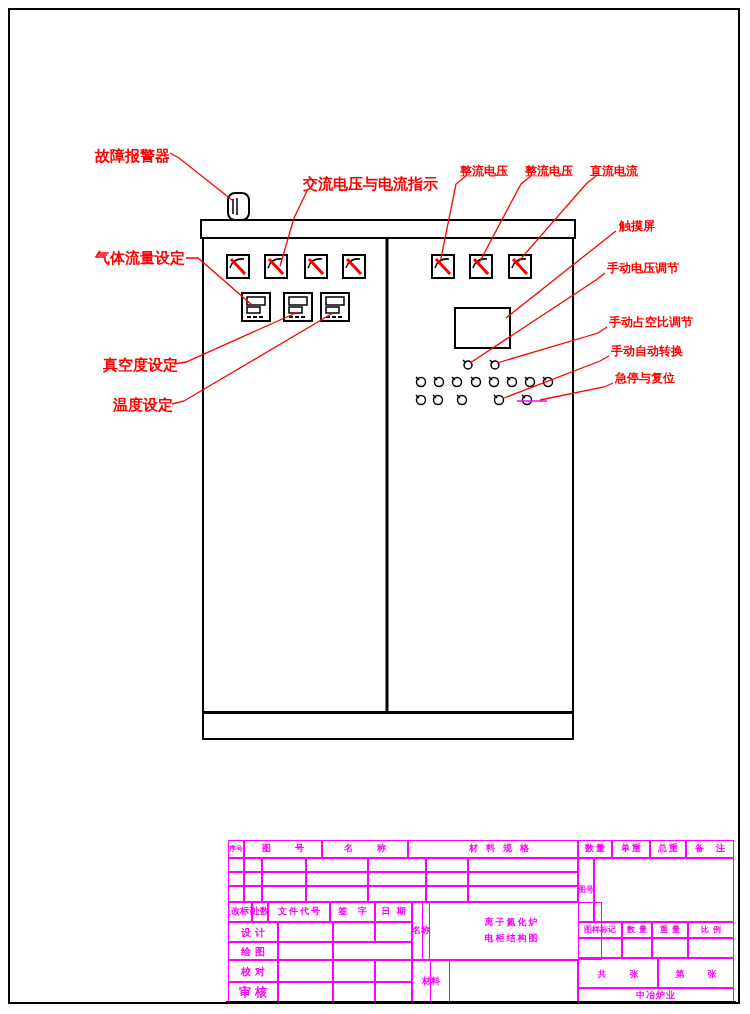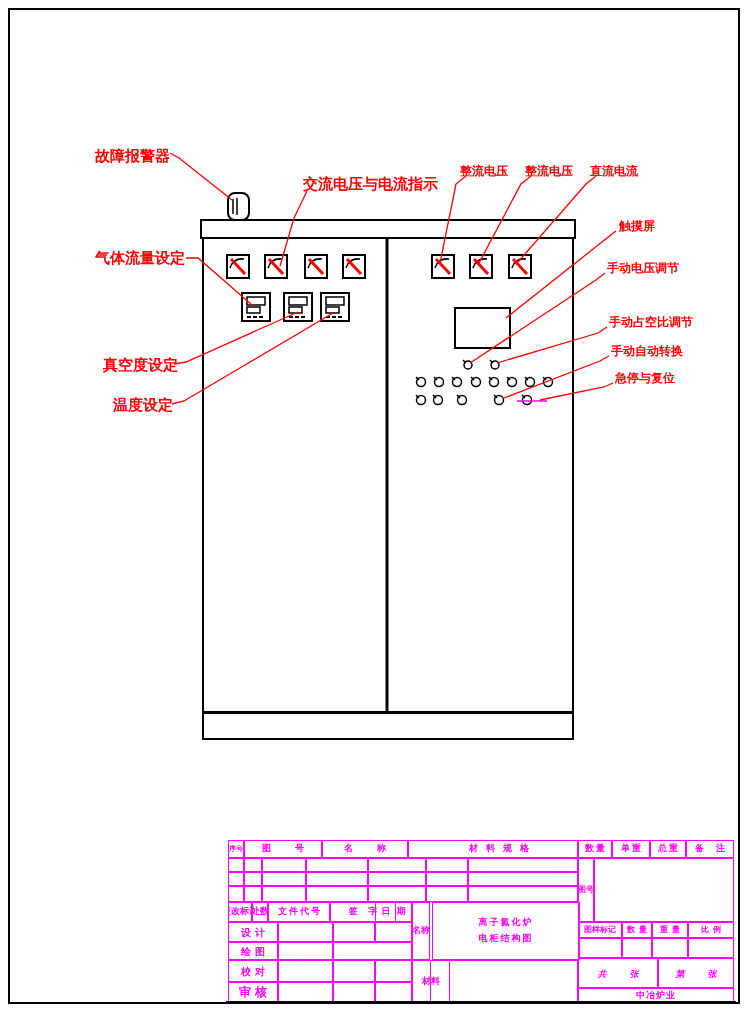--- a/index.html
+++ b/index.html
@@ -11,21 +11,21 @@
   .anno.sm{font-size:12px;}
   
   .tb{position:absolute;left:228px;top:840px;width:506px;height:163px;}
   .tb .cell{position:absolute;border:1px solid #ff00ff;box-sizing:border-box;color:#ff00ff;
             font-weight:bold;display:flex;align-items:center;justify-content:center;
             font-size:9px;white-space:pre;overflow:hidden;line-height:1.1;}
   .stack{word-break:break-all;white-space:normal;text-align:center;}
   .tiny{font-size:6px;}
   .ls2{letter-spacing:2px;padding-left:2px;}
   .ls4{letter-spacing:4px;padding-left:4px;}
-  .ls6{letter-spacing:6px;padding-left:6px;font-style:italic;}
+  .ls6{letter-spacing:6px;padding-left:6px;}
   .ls8{letter-spacing:8px;padding-left:20px;}
   .ls12{letter-spacing:12px;padding-left:12px;}
   .ls24{letter-spacing:24px;padding-left:24px;}
   .titlecell{flex-direction:column;color:#ff2400;font-size:21px;letter-spacing:2px;
              justify-content:center;gap:6px;}
   .topalign{align-items:flex-start;padding-top:3px;}
   .company{border-top:2px solid #000;color:#000;font-size:14px;letter-spacing:1px;}
   .blackline{position:absolute;left:-2px;top:161px;width:510px;height:2px;background:#000;}
 </style>
 </head>
@@ -213,41 +213,41 @@
     <div class="cell" style="left:140px;top:46px;width:58px;height:16px;"></div>
     <div class="cell" style="left:198px;top:46px;width:42px;height:16px;"></div>
     <div class="cell" style="left:240px;top:46px;width:110px;height:16px;"></div>
 
     <div class="cell stack" style="left:350px;top:18px;width:16px;height:64px;font-size:8px;">图号</div>
     <div class="cell" style="left:366px;top:18px;width:140px;height:64px;"></div>
 
     <div class="cell stack tiny" style="left:0;top:62px;width:24px;height:20px;">更改标记</div>
     <div class="cell stack tiny" style="left:24px;top:62px;width:16px;height:20px;">处数</div>
     <div class="cell ls2" style="left:40px;top:62px;width:62px;height:20px;">文件代号</div>
-    <div class="cell ls4" style="left:102px;top:62px;width:66px;height:20px;">签 字</div>
+    <div class="cell ls4" style="left:102px;top:62px;width:45px;height:20px;">签 字</div>
     <div class="cell ls2" style="left:147px;top:62px;width:37px;height:20px;">日 期</div>
 
     <div class="cell ls4" style="left:0;top:82px;width:50px;height:20px;font-size:10px;">设计</div>
     <div class="cell" style="left:50px;top:82px;width:55px;height:20px;"></div>
     <div class="cell" style="left:105px;top:82px;width:42px;height:20px;"></div>
     <div class="cell" style="left:147px;top:82px;width:37px;height:20px;"></div>
     <div class="cell ls4" style="left:0;top:102px;width:50px;height:18px;font-size:10px;">绘图</div>
     <div class="cell" style="left:50px;top:102px;width:55px;height:18px;"></div>
     <div class="cell" style="left:105px;top:102px;width:79px;height:18px;"></div>
     <div class="cell ls4" style="left:0;top:120px;width:50px;height:22px;font-size:10px;">校对</div>
     <div class="cell" style="left:50px;top:120px;width:55px;height:22px;"></div>
     <div class="cell" style="left:105px;top:120px;width:42px;height:22px;"></div>
     <div class="cell" style="left:147px;top:120px;width:37px;height:22px;"></div>
     <div class="cell ls4" style="left:0;top:142px;width:50px;height:21px;font-size:12px;">审核</div>
     <div class="cell" style="left:50px;top:142px;width:55px;height:21px;"></div>
     <div class="cell" style="left:105px;top:142px;width:42px;height:21px;"></div>
     <div class="cell" style="left:147px;top:142px;width:37px;height:21px;"></div>
 
     <div class="cell stack" style="left:184px;top:62px;width:18px;height:58px;font-size:9px;">名称</div>
-    <div class="cell titlecell" style="left:204px;top:62px;width:148px;height:58px;text-align:center;">
+    <div class="cell titlecell" style="left:194px;top:62px;width:180px;height:58px;text-align:center;">
       <div>离子氮化炉</div>
       <div>电柜结构图</div>
     </div>
     <div class="cell stack" style="left:184px;top:120px;width:38px;height:43px;font-size:9px;">材料</div>
     <div class="cell" style="left:202px;top:120px;width:148px;height:43px;"></div>
 
     <div class="cell" style="left:350px;top:82px;width:44px;height:16px;font-size:8px;">图样标记</div>
     <div class="cell ls4" style="left:394px;top:82px;width:30px;height:16px;font-size:8px;">数量</div>
     <div class="cell ls4" style="left:424px;top:82px;width:36px;height:16px;font-size:8px;">重量</div>
     <div class="cell ls4" style="left:460px;top:82px;width:46px;height:16px;font-size:8px;text-align:center;">比例</div>

